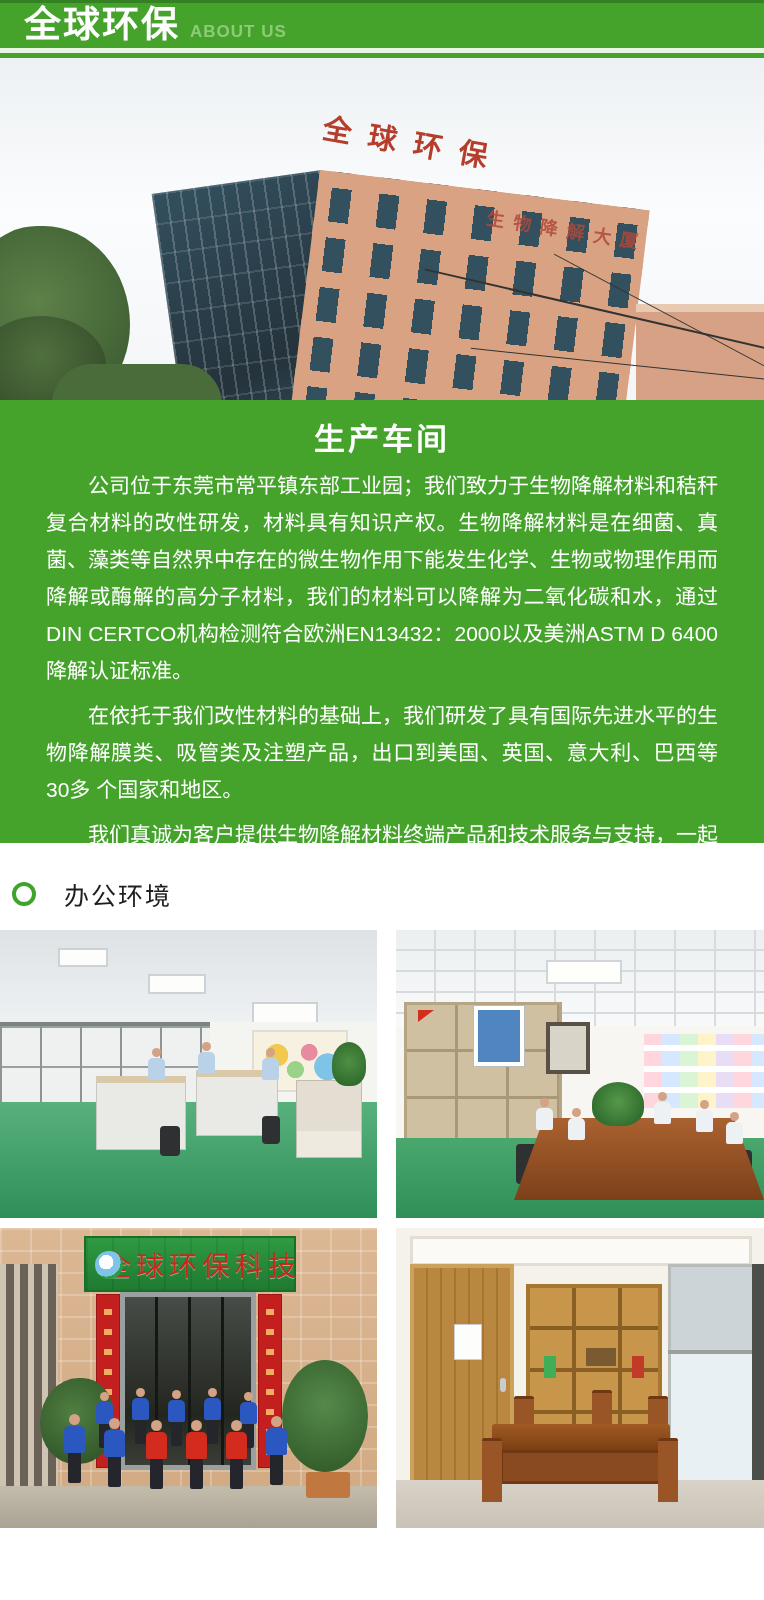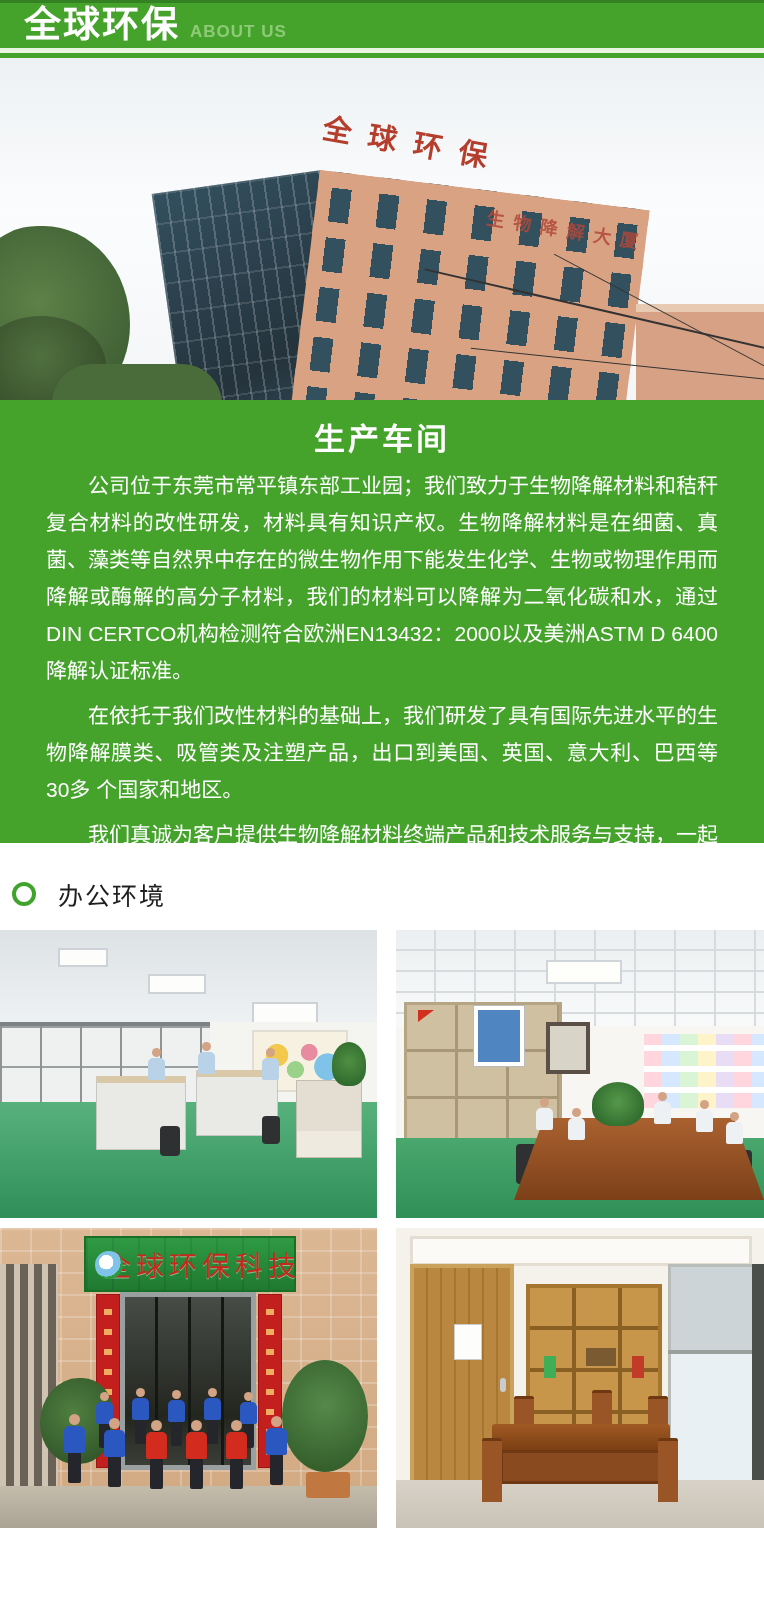--- a/index.html
+++ b/index.html
@@ -39,21 +39,21 @@
   .wire{height:0;border-top:2px solid #333;}
   .w1{left:420px;top:252px;width:370px;transform:rotate(13deg);}
   .w2{left:540px;top:252px;width:240px;transform:rotate(28deg);border-top-width:1px;}
   .w3{left:470px;top:306px;width:310px;transform:rotate(6deg);border-top-width:1px;}
   
   .intro{position:absolute;left:0;top:400px;width:764px;height:443px;background:#45a32c;color:#fff;}
   .intro h2{margin:14px 0 6px;text-align:center;font-size:31px;letter-spacing:3px;font-weight:bold;}
   .intro .txt{padding:0 38px;font-size:21px;line-height:37px;text-align:justify;}
   .intro .txt p{margin:8px;text-indent:2em;}
   
-  .sec{position:absolute;left:12px;display:flex;align-items:center;gap:22px;}
+  .sec{position:absolute;left:12px;display:flex;align-items:center;gap:28px;}
   .ring{width:16px;height:16px;border:4px solid #3fa32c;border-radius:50%;background:#fff;box-sizing:content-box;}
   .sec-label{font-size:25px;color:#1f1f1f;font-weight:500;letter-spacing:2px;}
   
   .phA{left:0;top:930px;width:377px;height:288px;}
   .phB{left:396px;top:930px;width:368px;height:288px;}
   .phC{left:0;top:1228px;width:377px;height:300px;}
   .phD{left:396px;top:1228px;width:368px;height:300px;}
   
   .aCeil{left:0;top:0;width:100%;height:128px;background:linear-gradient(180deg,#dde2e5,#f5f7f8);}
   .aLight{background:#fdfdfb;border:2px solid #ccd2d6;}

